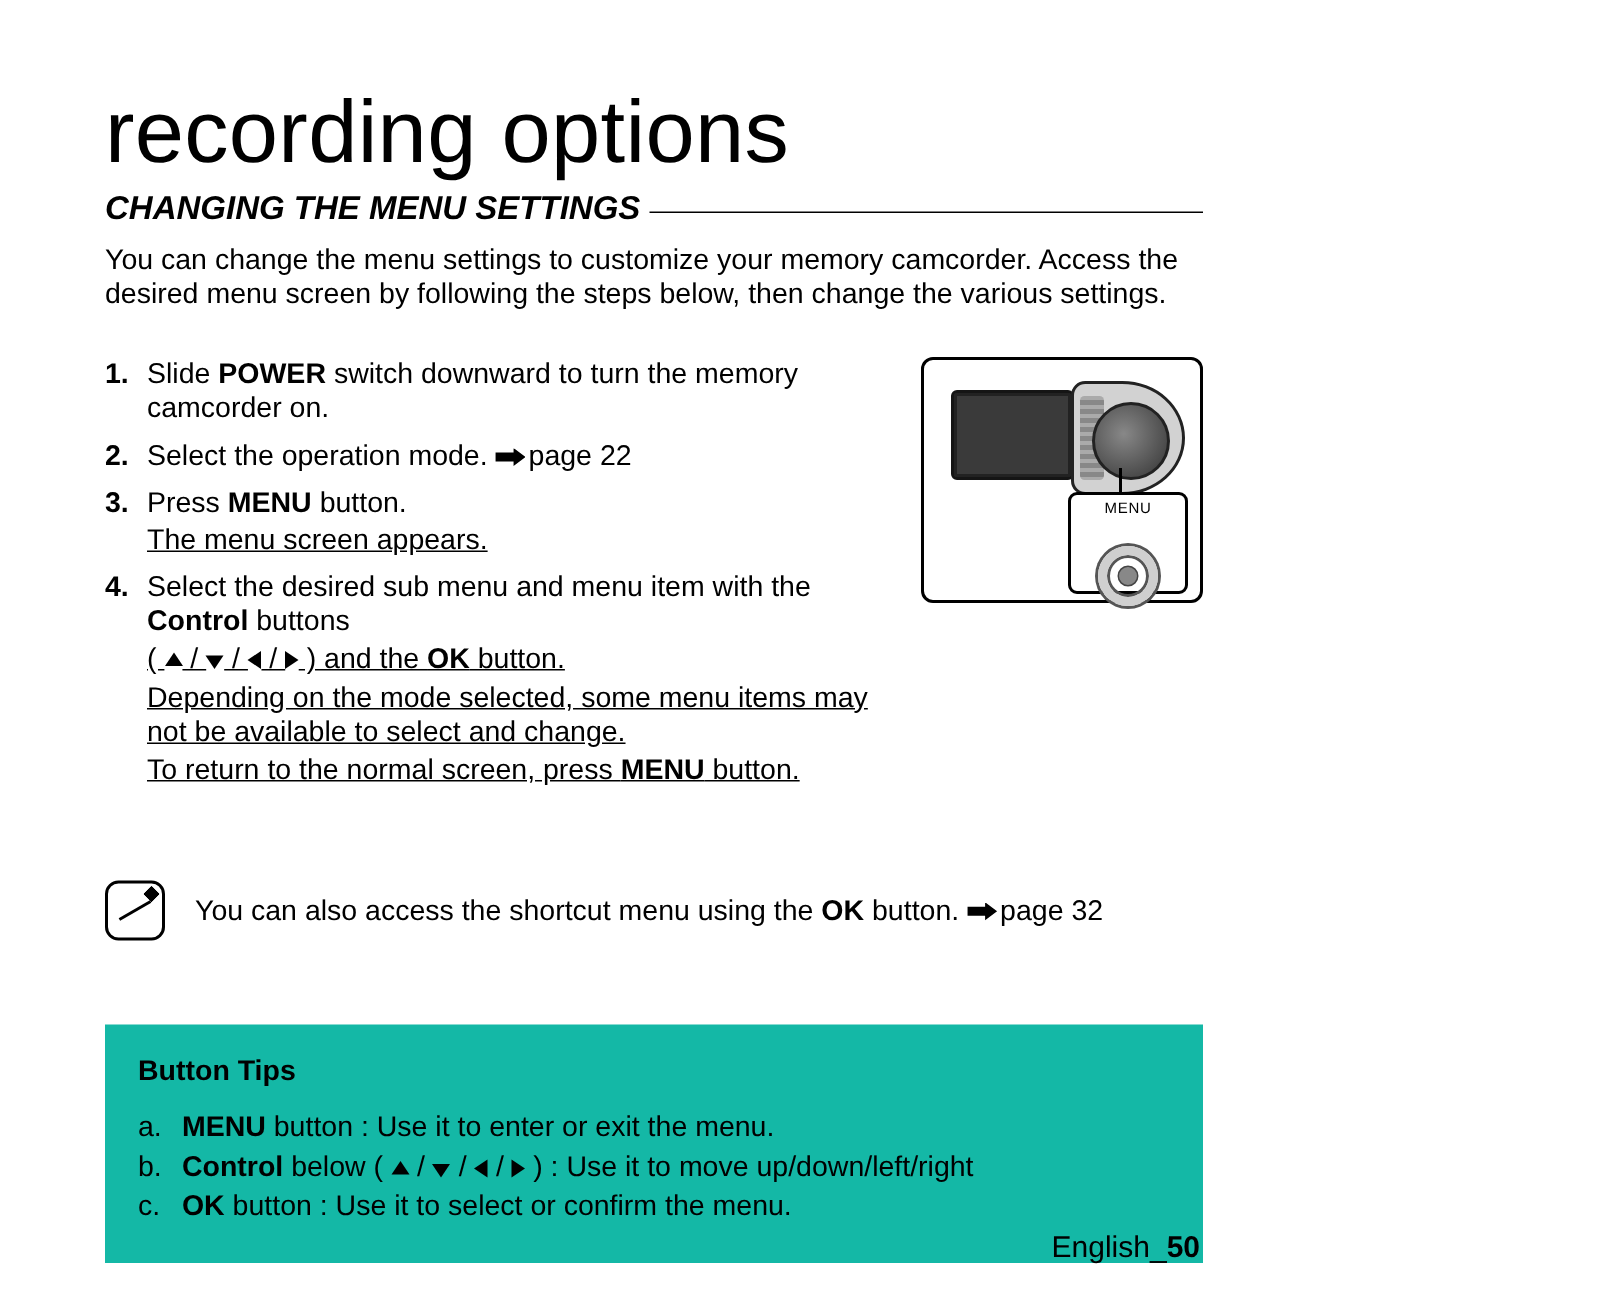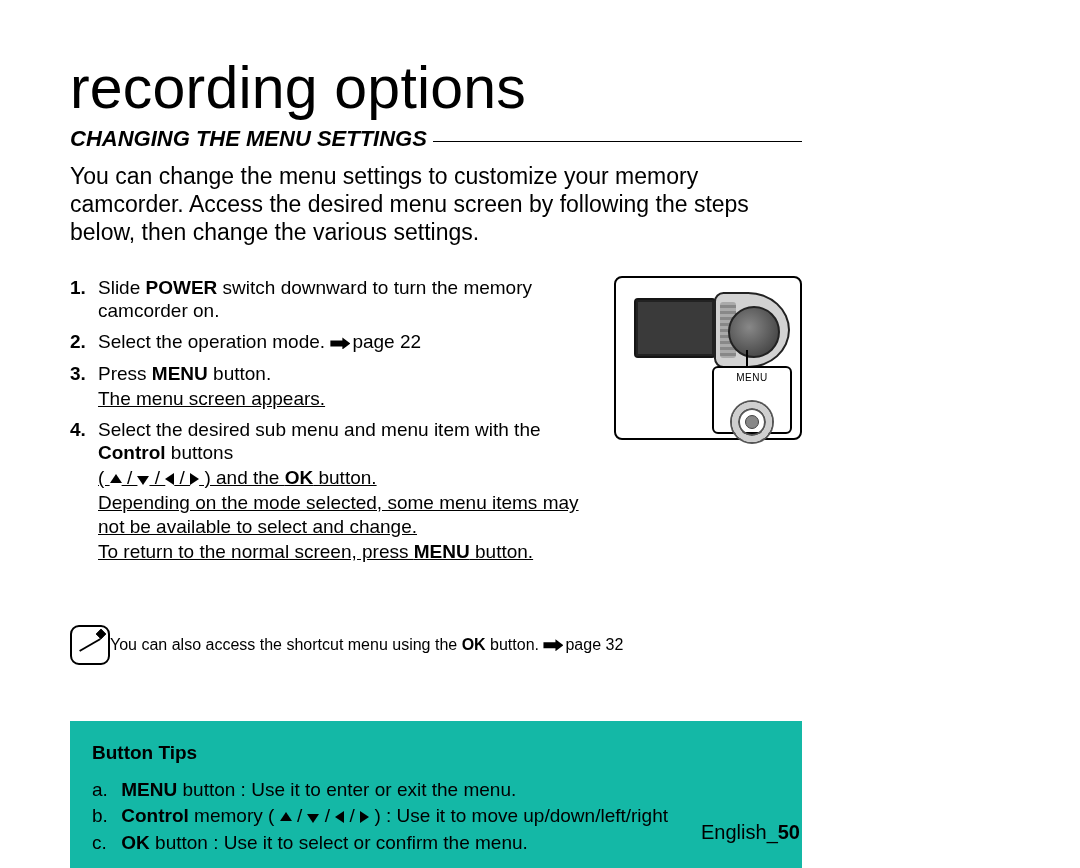--- a/index.html
+++ b/index.html
@@ -38,21 +38,21 @@
   }
   .h2rule {
     flex: 1;
     border-bottom: 1.5px solid #000;
     margin-left: 6px;
     position: relative;
     top: -4px;
   }
   .intro {
     margin-top: 10px;
-    font-size: 23px;
+    font-size: 19px;
     line-height: 1.22;
   }
 
   .body-row {
     display: flex;
     gap: 26px;
     margin-top: 30px;
   }
   .body-text { flex: 1; }
   .body-image { width: 188px; flex: none; }
@@ -202,22 +202,23 @@
     transform: translate(-50%, -50%);
     width: 12px; height: 12px;
     border-radius: 50%;
     background: #888;
     border: 1px solid #444;
   }
 
   
   .note-row {
     display: flex;
+    gap: 20px;
     margin-top: 54px;
-    font-size: 16px;
+    font-size: 19px;
     line-height: 1.22;
     align-items: center;
   }
   .note-icon {
     width: 40px; height: 40px; flex: none;
     border: 2px solid #000;
     border-radius: 9px;
     position: relative;
     box-sizing: border-box;
   }
@@ -343,21 +344,21 @@
   <div class="tips">
     <div class="tips-title">Button Tips</div>
 
     <div class="line">
       <span class="lbl">a.</span>
       <span class="b">MENU</span><span> button : Use it to enter or exit the menu.</span>
     </div>
 
     <div class="line nowrap">
       <span class="lbl">b.</span>
-      <span class="b">Control</span><span> memory ( </span><span class="arr-up"></span> / <span class="arr-down"></span> / <span class="arr-left"></span> / <span class="arr-right"></span><span> ) : Use it to move up/down/left/right</span>
+      <span class="b">Control</span><span> below ( </span><span class="arr-up"></span> / <span class="arr-down"></span> / <span class="arr-left"></span> / <span class="arr-right"></span><span> ) : Use it to move up/down/left/right</span>
     </div>
 
     <div class="line">
       <span class="lbl">c.</span>
       <span class="b">OK</span><span> button : Use it to select or confirm the menu.</span>
     </div>
   </div>
 
   <div class="footer">
     <span>English</span><span>_</span><span class="pnum">50</span>

